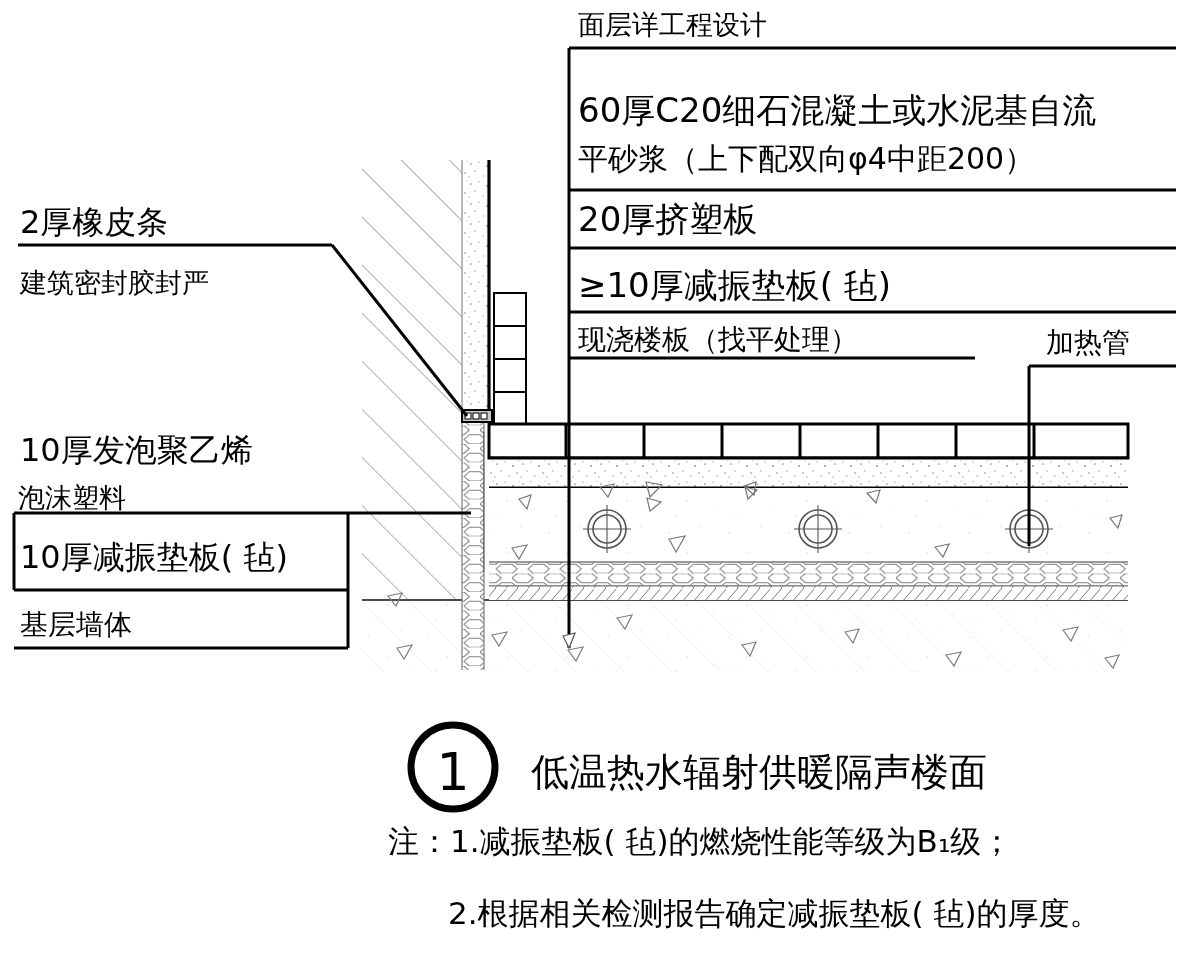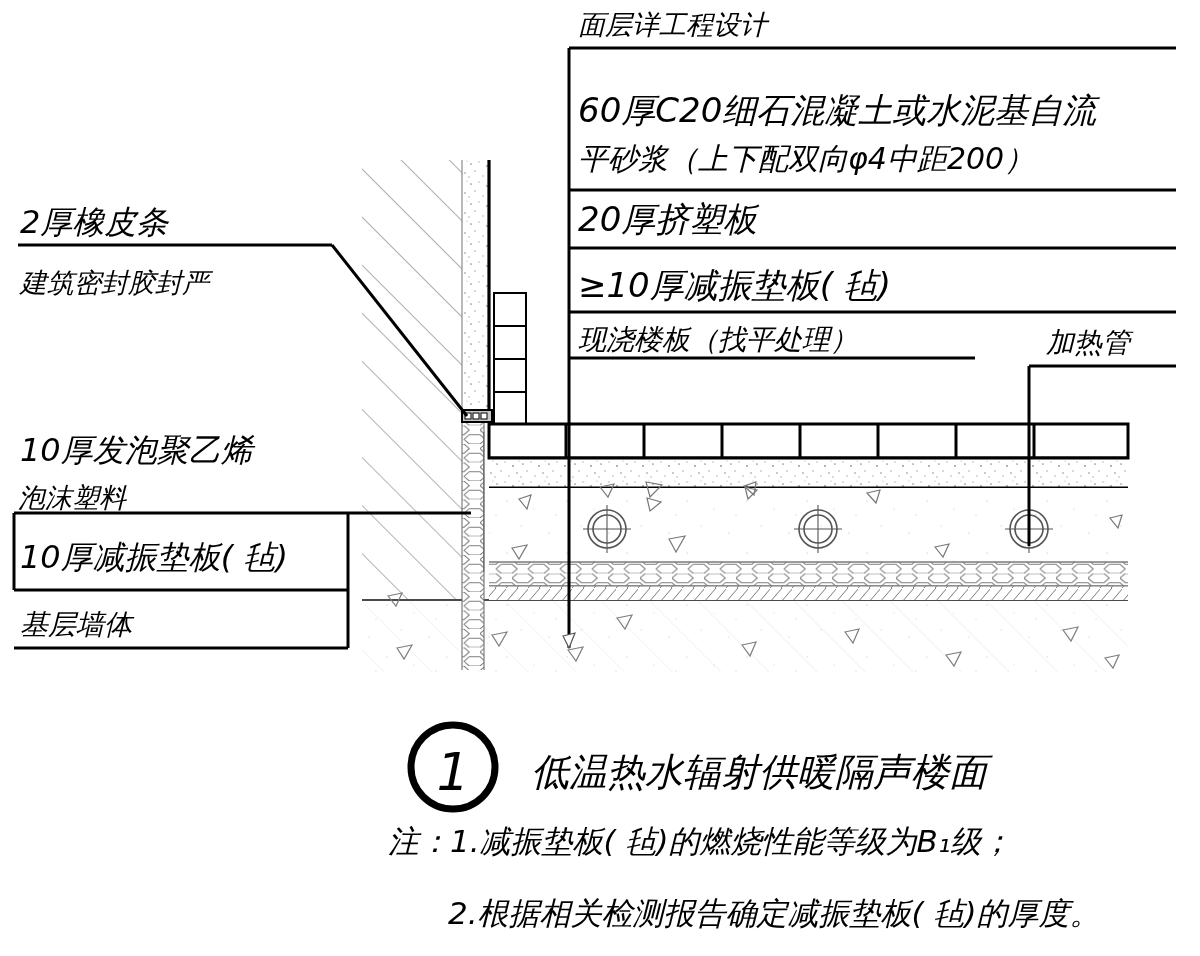--- a/index.html
+++ b/index.html
@@ -1,18 +1,18 @@
 <!DOCTYPE html>
 <html><head>
 <meta charset="utf-8">
 <style>
   html,body{margin:0;padding:0;background:#fff;}
   body{width:1200px;height:956px;overflow:hidden;
        font-family:"DejaVu Sans","Liberation Sans",sans-serif;}
-  #stage{position:relative;width:1200px;height:956px;background:#fff;font-style:italic;}
+  #stage{position:relative;width:1200px;height:956px;background:#fff;}
   svg{display:block;}
   .cn{font-family:"DejaVu Sans","Liberation Sans",sans-serif;fill:#000;}
 </style>
 </head>
 <body>
 
 <div id="stage">
 <svg width="1200" height="956" viewBox="0 0 1200 956">
 
   <defs>

